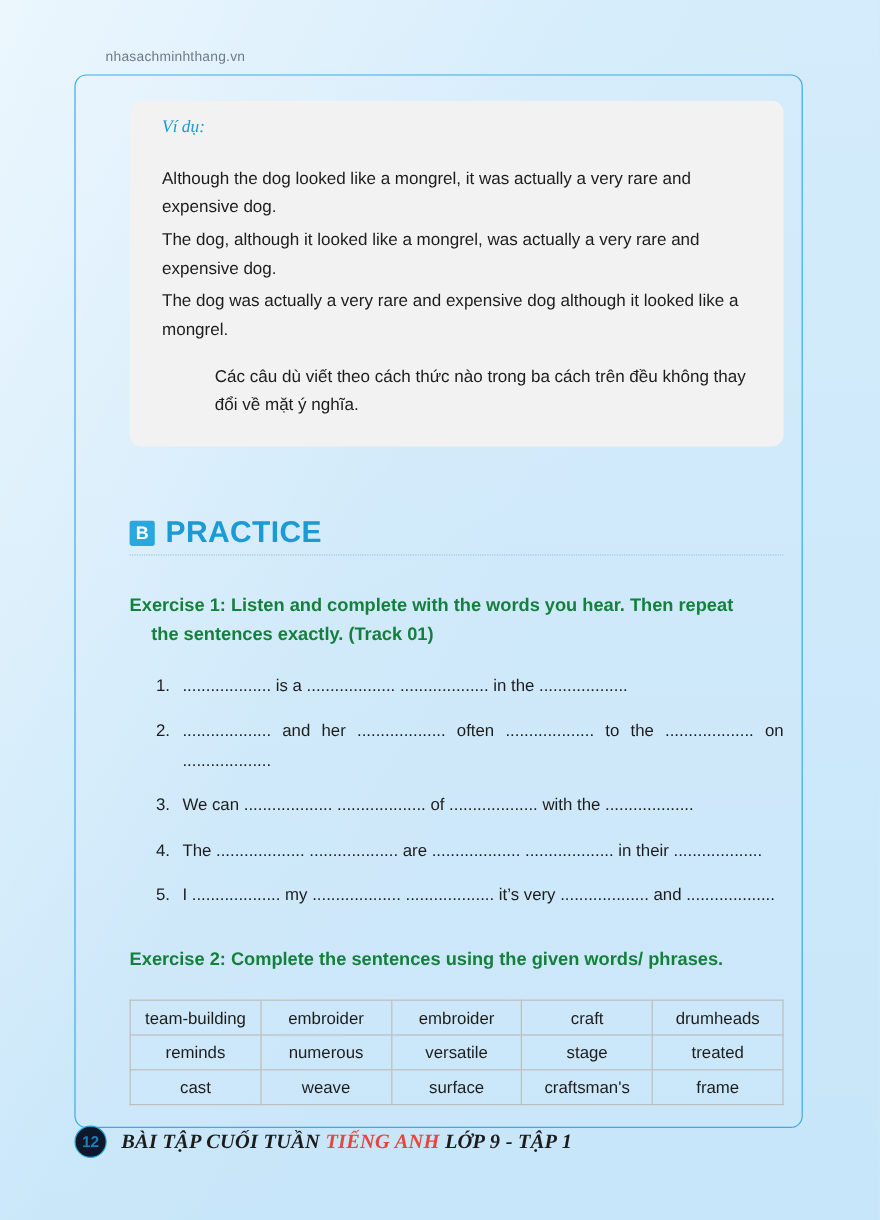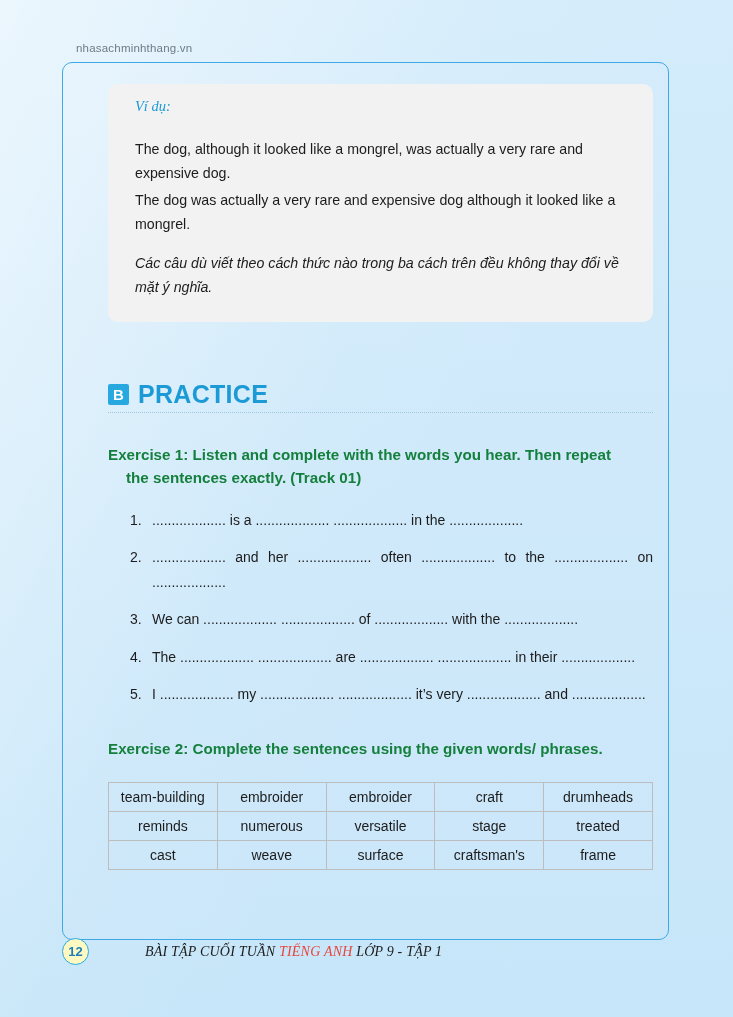--- a/index.html
+++ b/index.html
@@ -16,21 +16,21 @@
   .bg-wash {
     position: absolute;
     inset: 0;
     background:
       linear-gradient(115deg, rgba(255,255,255,0.55) 0%, rgba(255,255,255,0.05) 42%, rgba(255,255,255,0.0) 60%),
       linear-gradient(180deg, #d4ecfb 0%, #c7e6f9 100%);
     pointer-events: none;
   }
   .watermark {
     position: absolute;
-    left: 76px;
+    left: 88px;
     top: 42px;
     font-size: 11.5px;
     color: #6f7b86;
     letter-spacing: 0.2px;
   }
   .page {
     position: absolute;
     left: 62px;
     top: 62px;
     width: 607px;
@@ -63,24 +63,24 @@
   }
   .example-line {
     font-family: "Liberation Sans", sans-serif;
     font-size: 14.2px;
     color: #1c1c1c;
     line-height: 1.72;
     margin: 0 0 2px 0;
   }
   .example-note {
     margin-top: 14px;
-    font-style: italic;
     font-size: 14.2px;
     line-height: 1.72;
     color: #1c1c1c;
+    margin-left: 44px;
   }
 
   
   .section-head {
     margin-top: 58px;
     display: flex;
     align-items: center;
     gap: 9px;
   }
   .section-badge {
@@ -165,53 +165,53 @@
     top: 938px;
     width: 607px;
     display: flex;
     align-items: center;
     gap: 12px;
   }
   .page-num {
     width: 27px;
     height: 27px;
     border-radius: 50%;
-    background: #fef9c3;
+    background: #0f172a;
     border: 1.6px solid #27a9e0;
     color: #1b7fb8;
     font-weight: bold;
     font-size: 13px;
     display: flex;
     align-items: center;
     justify-content: center;
   }
   .footer-text {
     font-family: "Liberation Serif", serif;
-    font-weight: normal;
+    font-weight: bold;
     font-style: italic;
-    font-size: 14px;
+    font-size: 17px;
     color: #1c1c1c;
     letter-spacing: 0.2px;
-    margin-left: 44px;
   }
   .footer-text .hl { color: #e8453c; }
 </style>
 </head>
 <body>
 
 <div class="bg-wash"></div>
 
 <div class="watermark">nhasachminhthang.vn</div>
 
 <div class="page"></div>
 
 <div class="content">
 
   <div class="example-box">
     <div class="example-title">Ví dụ:</div>
+    <p class="example-line">Although the dog looked like a mongrel, it was actually a very rare and expensive dog.</p>
     <p class="example-line">The dog, although it looked like a mongrel, was actually a very rare and expensive dog.</p>
     <p class="example-line">The dog was actually a very rare and expensive dog although it looked like a mongrel.</p>
     <div class="example-note">Các câu dù viết theo cách thức nào trong ba cách trên đều không thay đổi về mặt ý nghĩa.</div>
   </div>
 
   <div class="section-head">
     <div class="section-badge">B</div>
     <div class="section-title">PRACTICE</div>
   </div>
   <div class="section-rule"></div>

